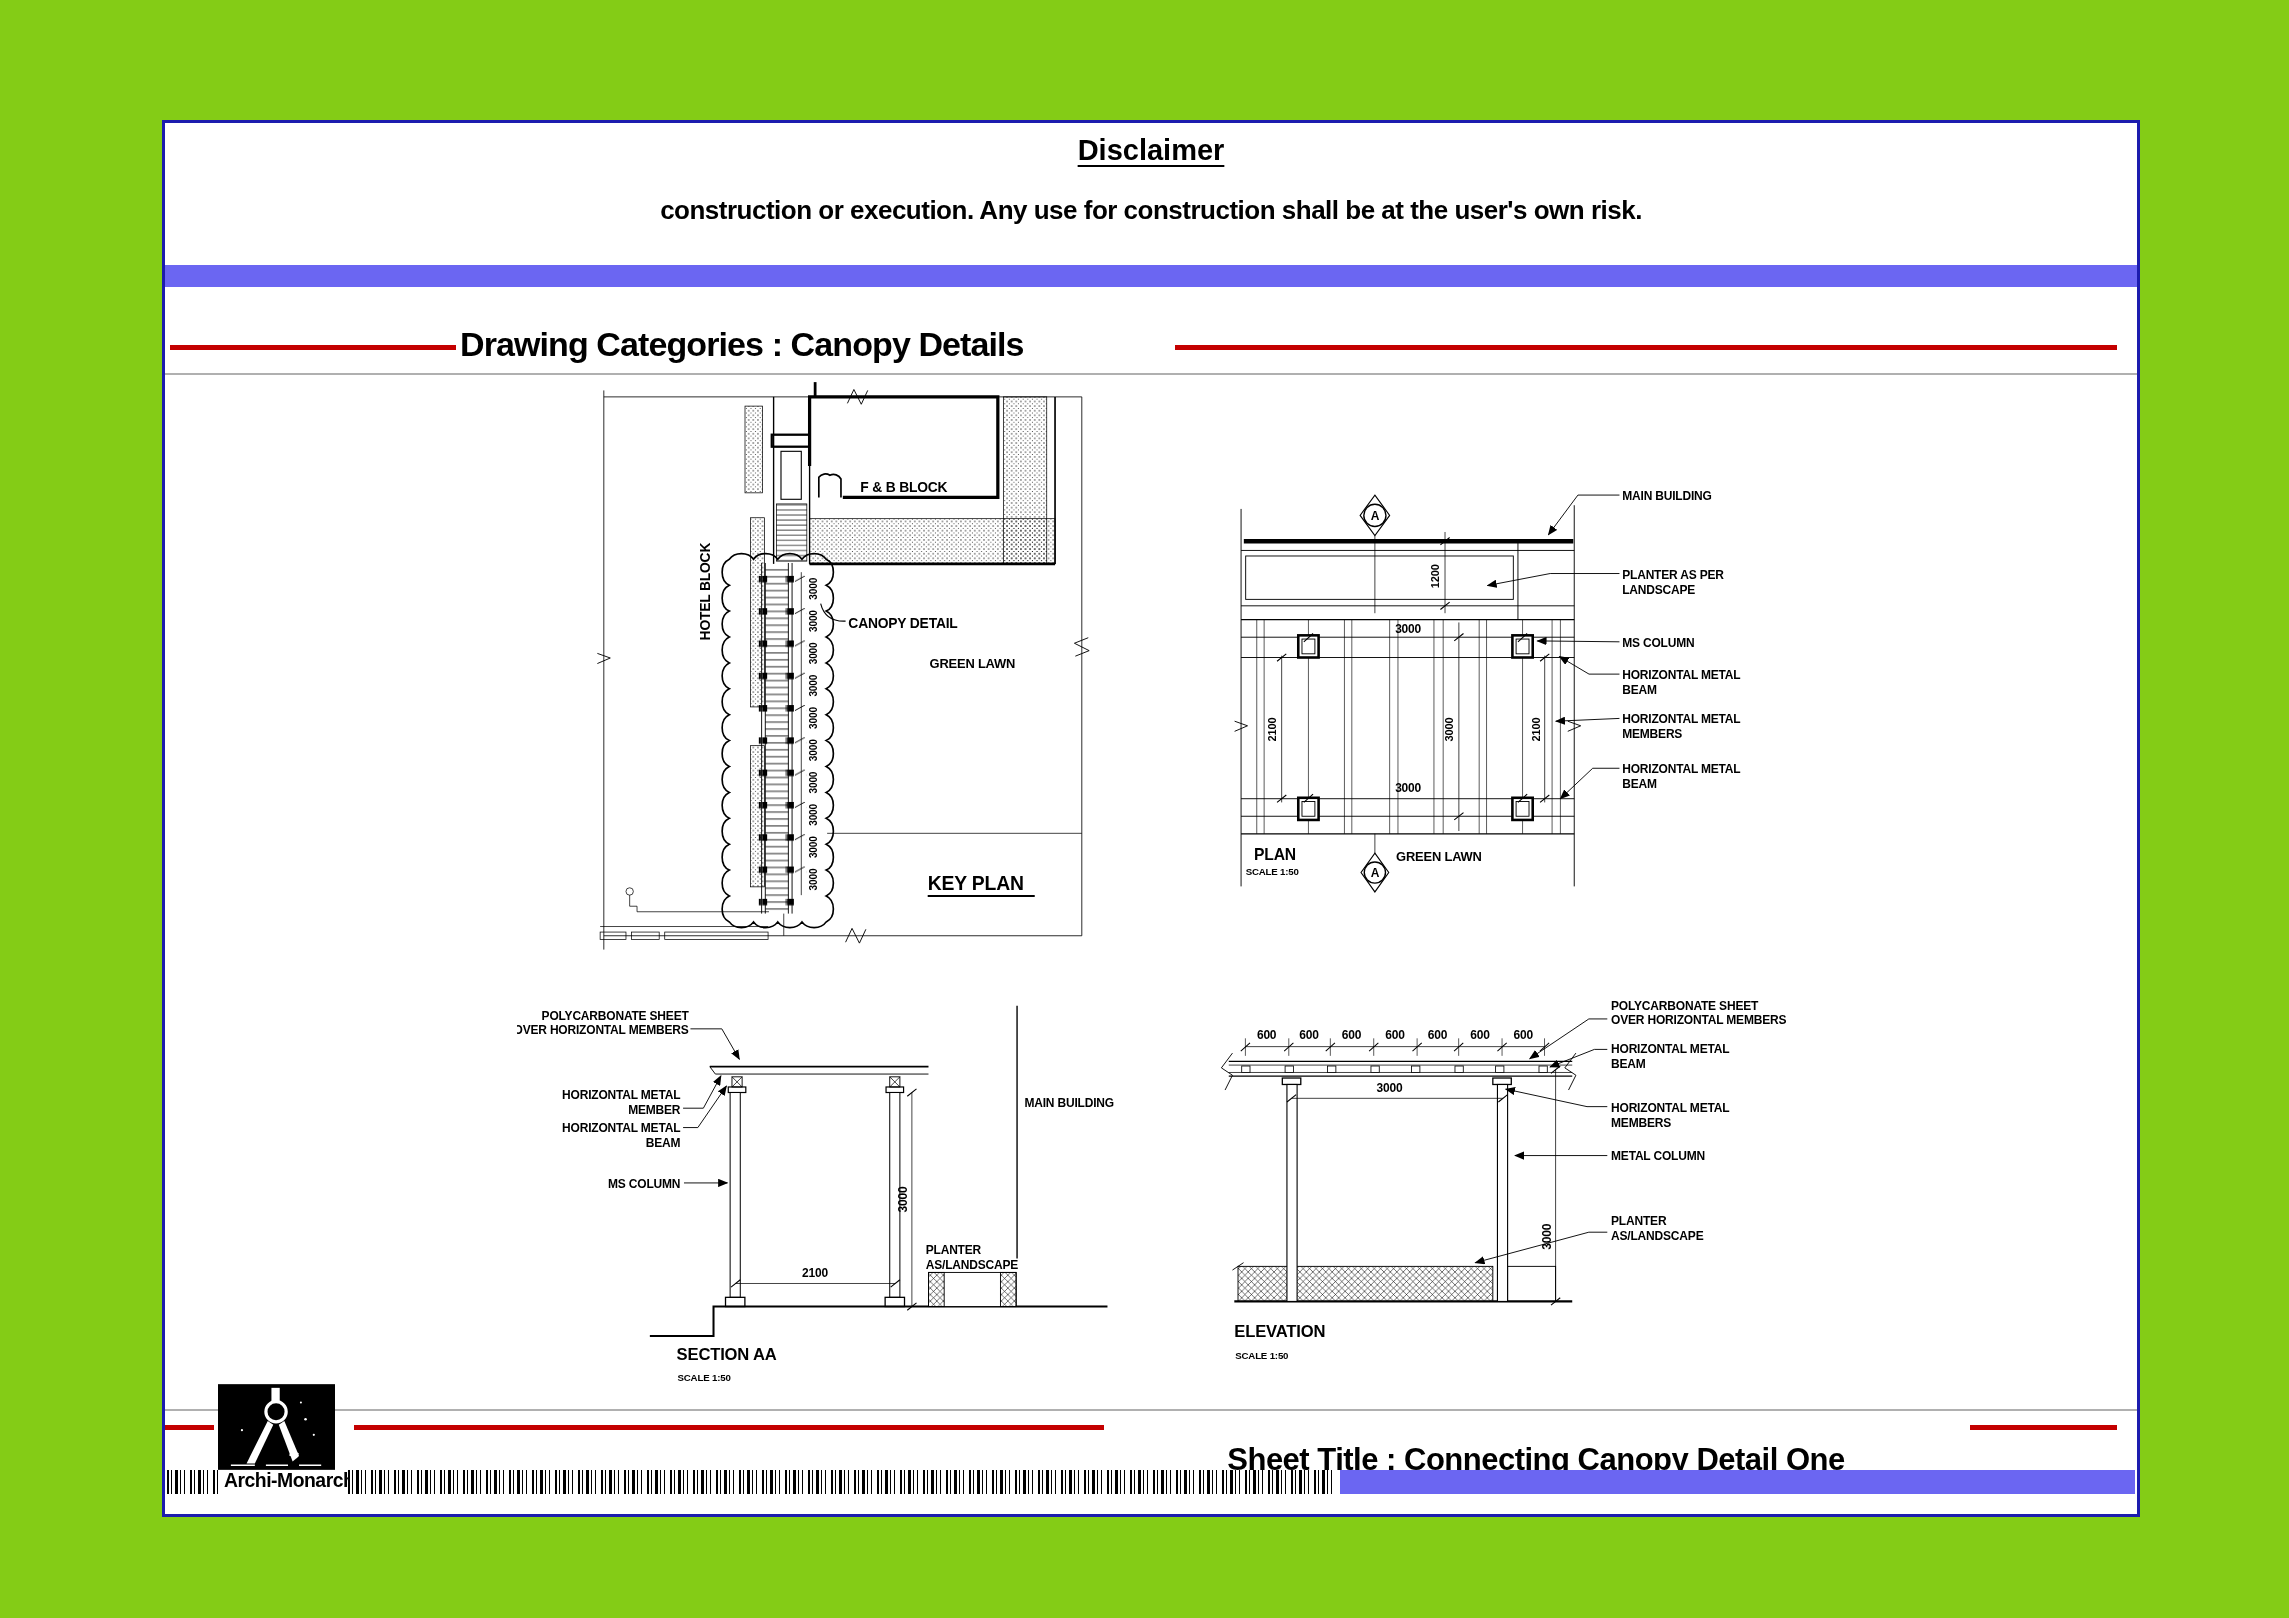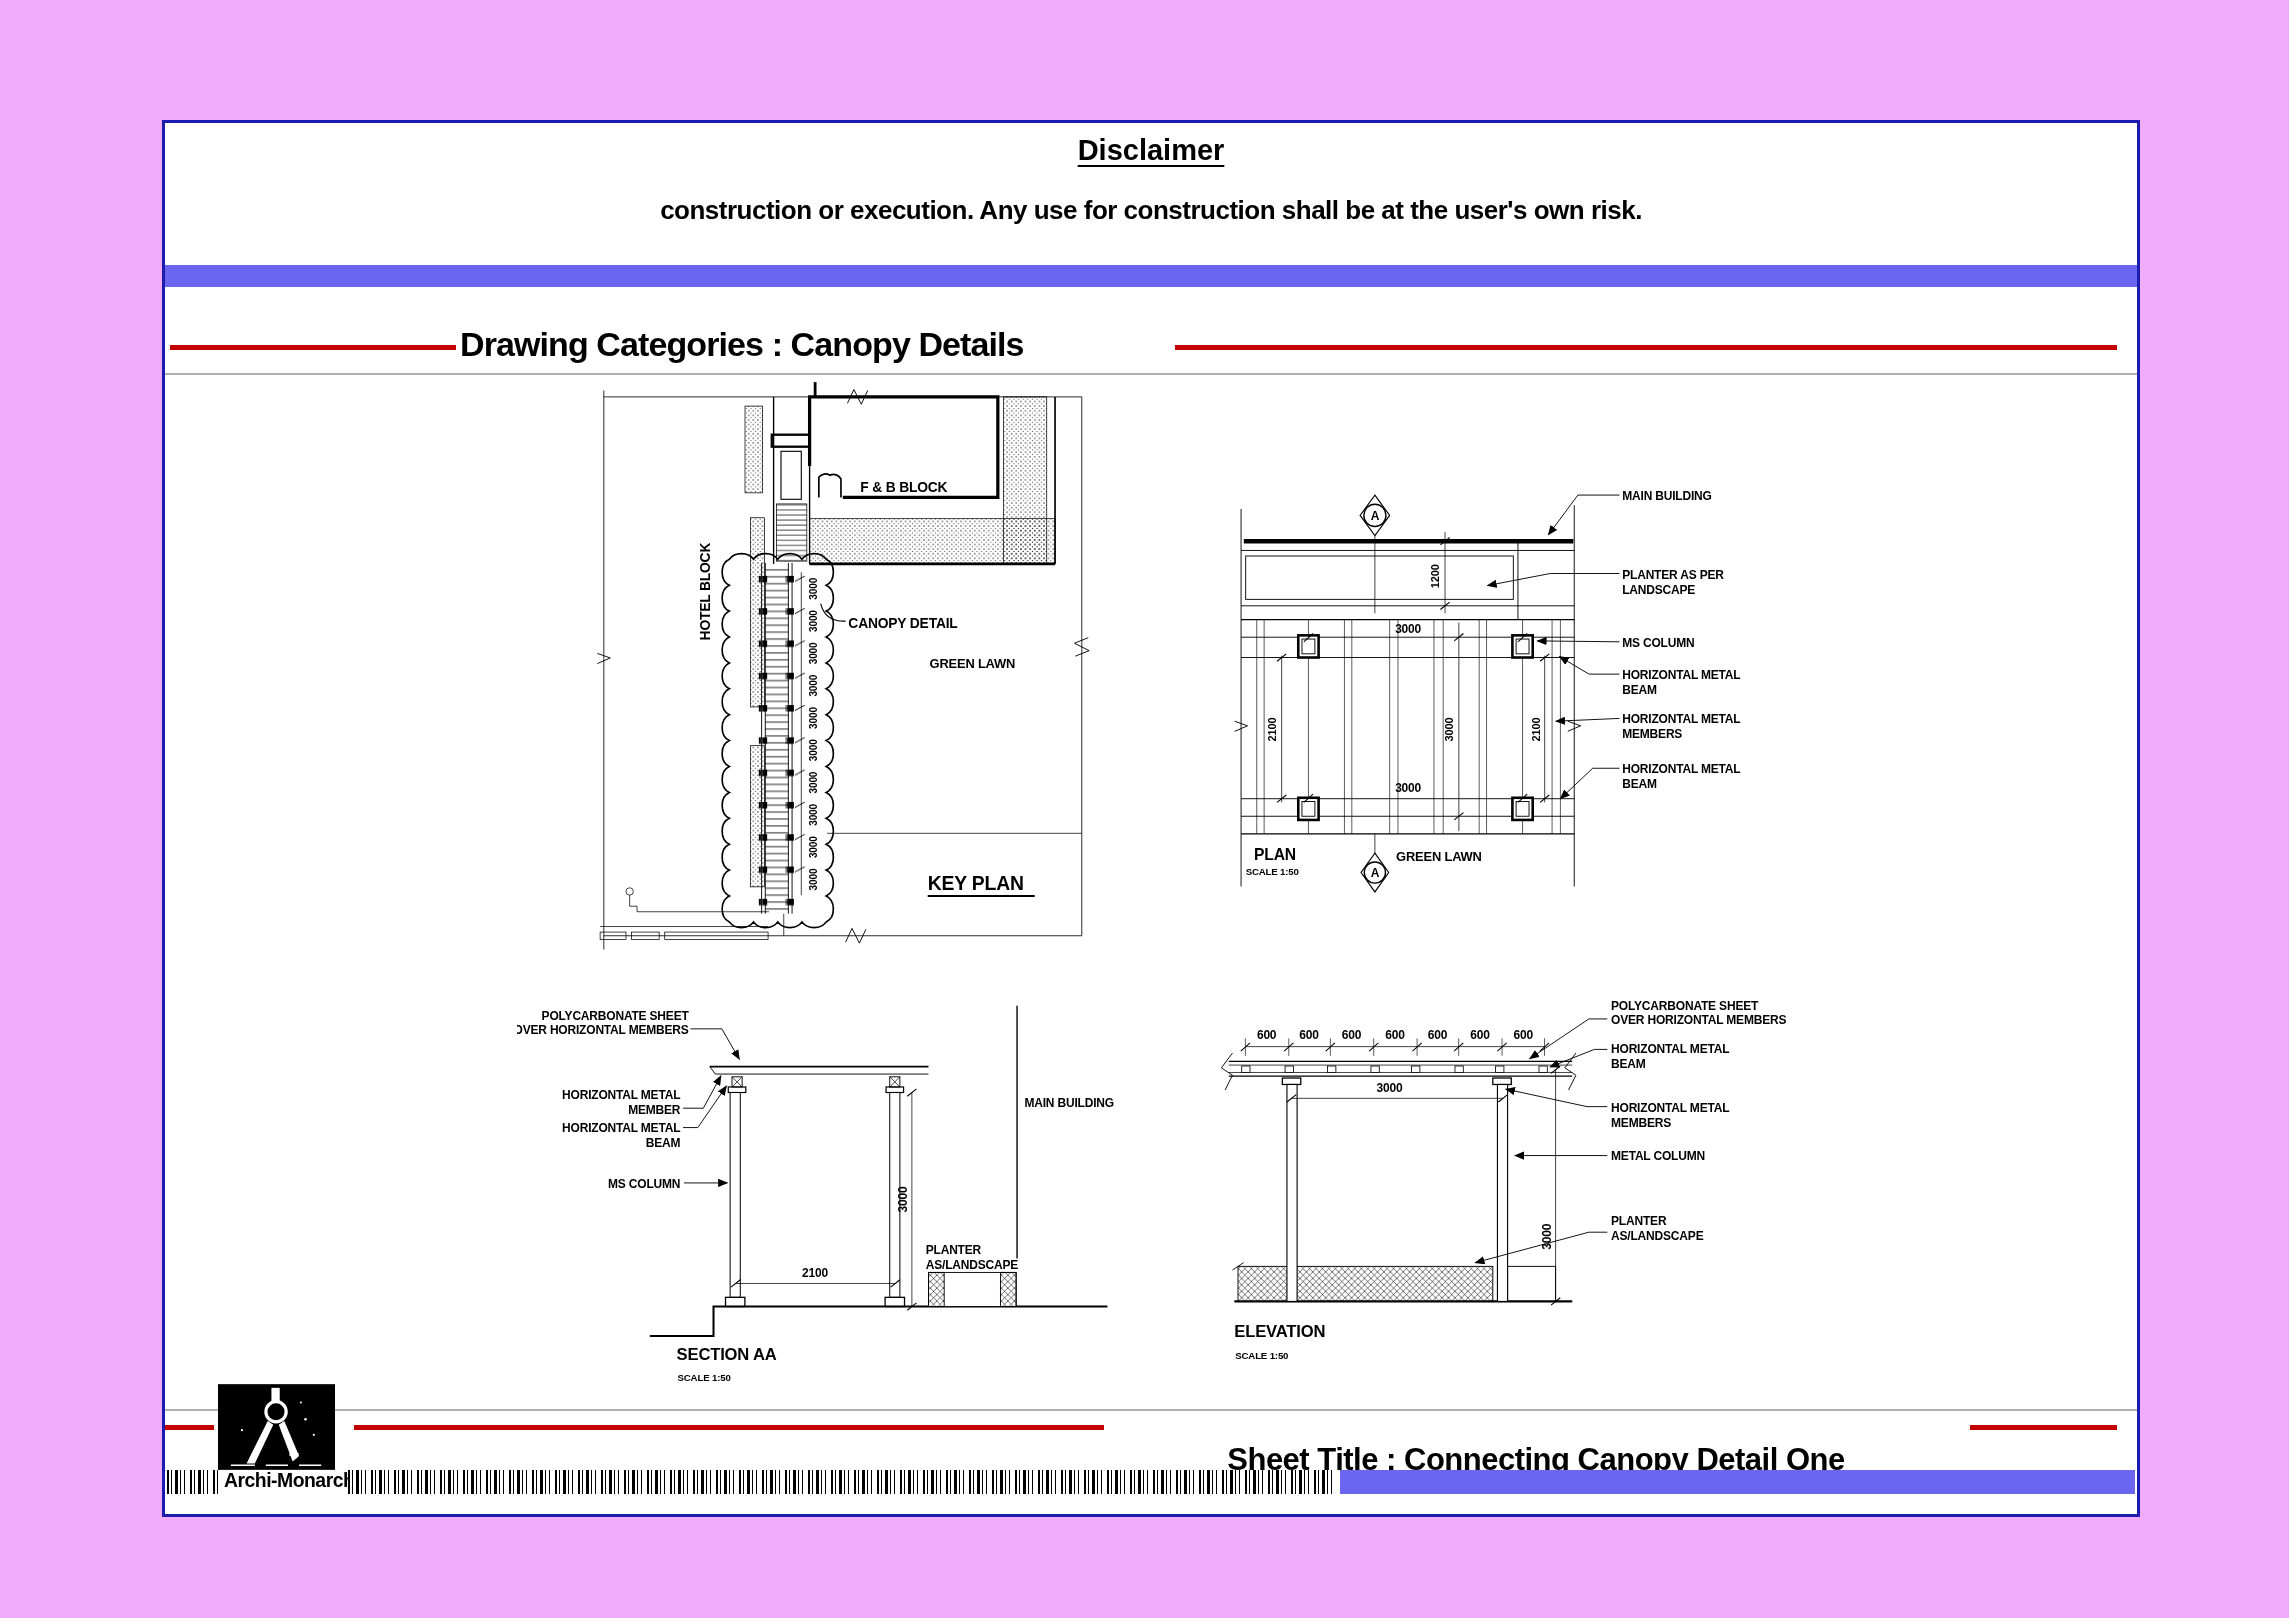--- a/index.html
+++ b/index.html
@@ -1,16 +1,16 @@
 <!DOCTYPE html>
 <html style="font-size:14.8px"><head>
 <meta charset="utf-8">
 <style>
   html,body{margin:0;padding:0;background:#fff;}
-  .page{position:relative;width:2290px;height:1619px;background:#f0abfc;overflow:hidden;
+  .page{position:relative;width:2290px;height:1619px;background:#84cc16;overflow:hidden;
         font-family:"Liberation Sans",sans-serif;}
   .sheet{position:absolute;left:162px;top:120px;width:1972px;height:1391px;
          border:3.7px solid #1c1cae;background:#fff;}
   .abs{position:absolute;}
   .disc-title{left:0;top:11px;width:100%;text-align:center;font-size:29px;font-weight:bold;}
   .disc-title span{text-decoration:underline;text-underline-offset:4.6px;text-decoration-thickness:1.8px;}
   .disc-line1{left:0;top:54px;width:100%;text-align:center;font-size:26px;font-weight:bold;letter-spacing:-0.5px;}
   .disc-line2{left:0;top:72px;width:100%;text-align:center;font-size:26px;font-weight:bold;letter-spacing:-0.5px;}
   .bluebar-top{left:0;top:142px;width:100%;height:22px;}
   .cat-title{left:295px;top:202px;width:1108px;font-size:34px;font-weight:bold;letter-spacing:-0.9px;white-space:nowrap;}

